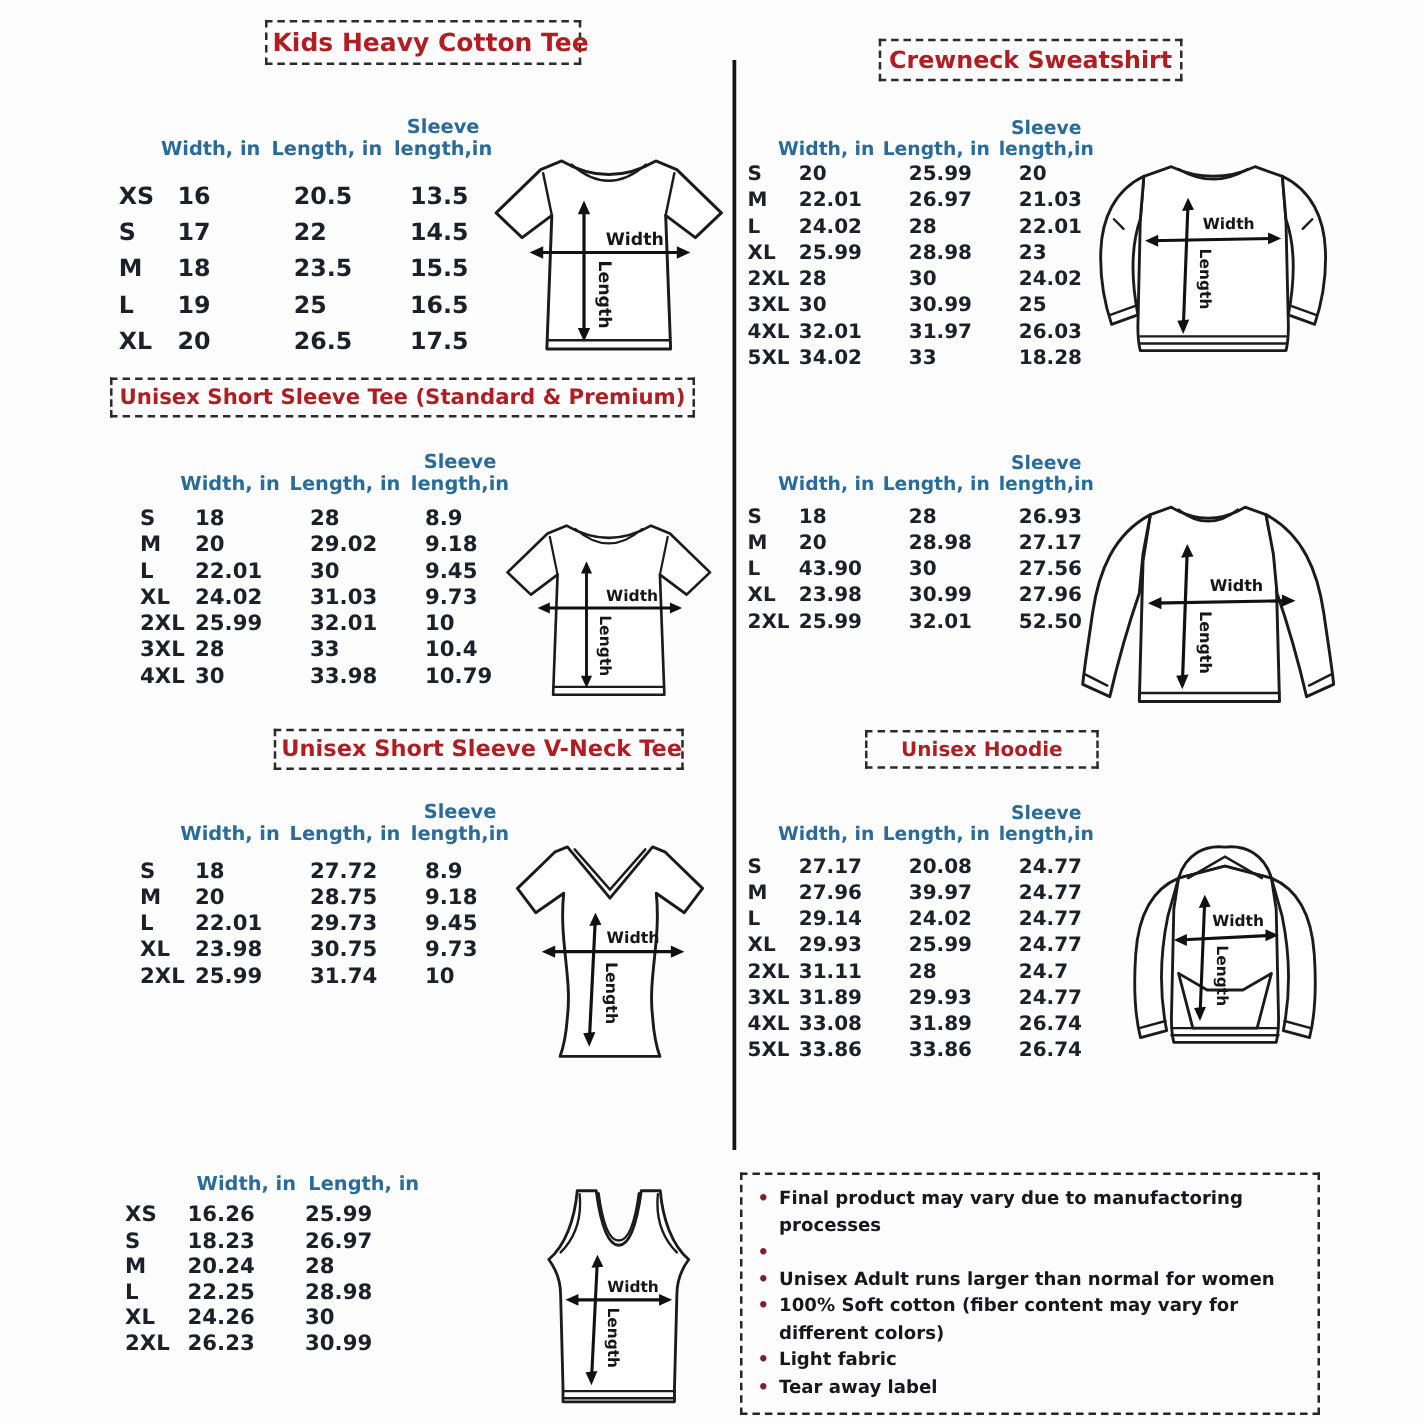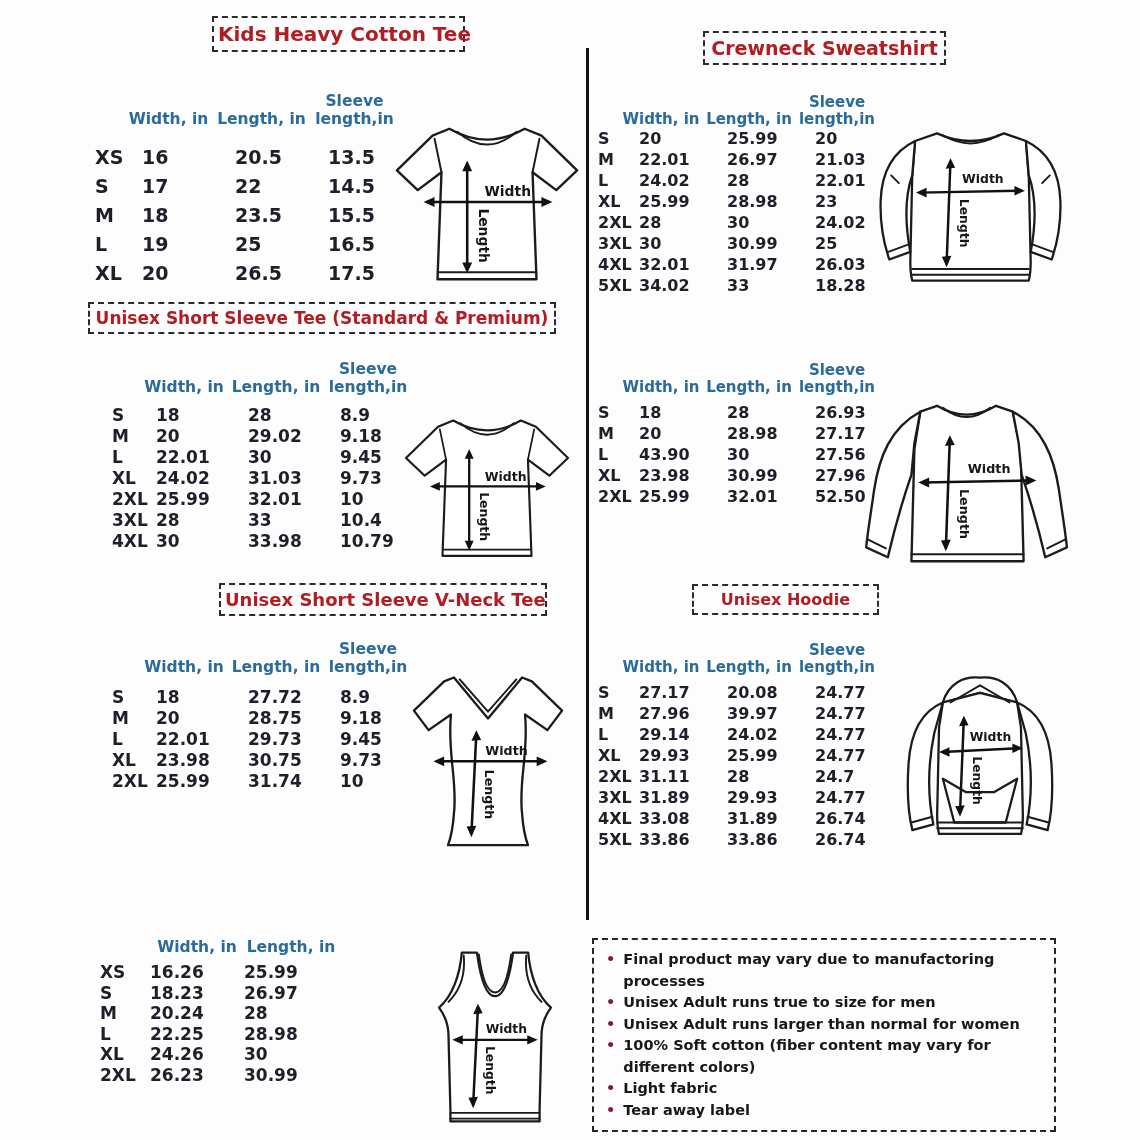--- a/index.html
+++ b/index.html
@@ -513,21 +513,20 @@
     </svg>
   </div>
 
   <div class="notes">
       <div class="note">
         <span class="b">•</span>
         <span>Final product may vary due to manufactoring processes</span>
       </div>
       <div class="note">
         <span class="b">•</span>
-        <span>Unisex Adult runs true to size for men</span>
       </div>
       <div class="note">
         <span class="b">•</span>
         <span>Unisex Adult runs larger than normal for women</span>
       </div>
       <div class="note">
         <span class="b">•</span>
         <span>100% Soft cotton (fiber content may vary for different colors)</span>
       </div>
       <div class="note">

